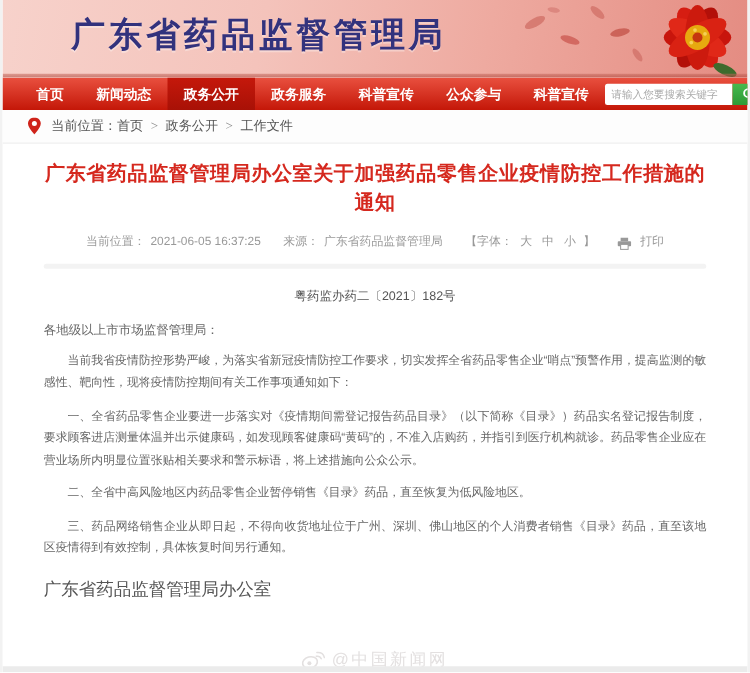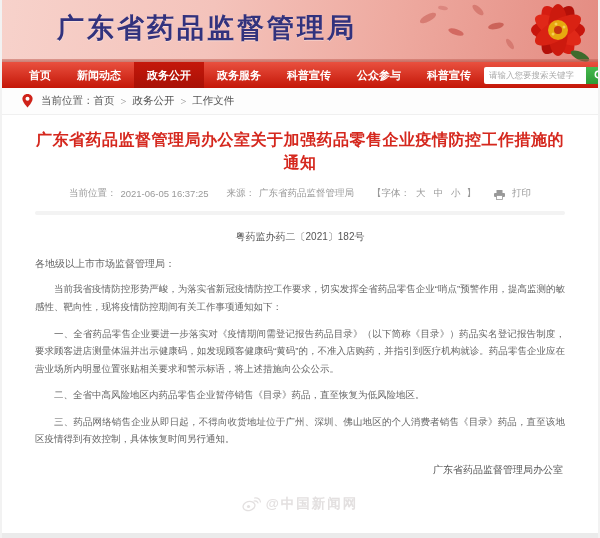--- a/index.html
+++ b/index.html
@@ -46,26 +46,26 @@
     display:flex; justify-content:center; align-items:center; gap:4px; flex-wrap:nowrap; }
   .meta .gap { margin-left:14px; }
   .font-size-btn { cursor:pointer; margin:0 2px; color:#999; }
   .print-btn { cursor:pointer; display:inline-flex; align-items:flex-end; gap:7px; color:#999; margin-left:14px; }
   .meta-divider { margin:11px auto 0; height:4px; width:100%; background:#f3f3f3; border-radius:2px; }
 
   .doc-number { margin-top:15px; text-align:center; font-size:10px; color:#555; }
   .salutation { margin-top:13px; font-size:10px; color:#666; }
   .body-para { margin-top:9px; font-size:9.5px; color:#666; line-height:1.85;
     text-indent:2em; text-align:justify; }
-  .signature { margin-top:15px; text-align:right; font-size:10px; color:#555; padding-right:2px; }
+  .signature { margin-top:15px; font-size:14px; color:#555; padding-right:2px; }
 
   
-  .watermark { position:absolute; bottom:25px; left:0; width:100%; text-align:center;
+  .watermark { position:absolute; bottom:1px; left:0; width:100%; text-align:center;
     color:#e3e0e0; font-size:13.5px; letter-spacing:2px; display:flex;
-    justify-content:center; align-items:center; gap:5px; pointer-events:none;font-weight:bold; }
+    justify-content:center; align-items:center; gap:5px; pointer-events:none; }
   .bottom-strip { position:absolute; bottom:0; left:0; width:100%; height:5px; background:#ebebeb; }
 </style>
 </head>
 <body>
 
 <div class="page">
 
   <div class="banner">
     <div class="site-title">广东省药品监督管理局</div>
     <svg class="flower-svg" width="200" height="62" viewBox="0 0 200 62">

